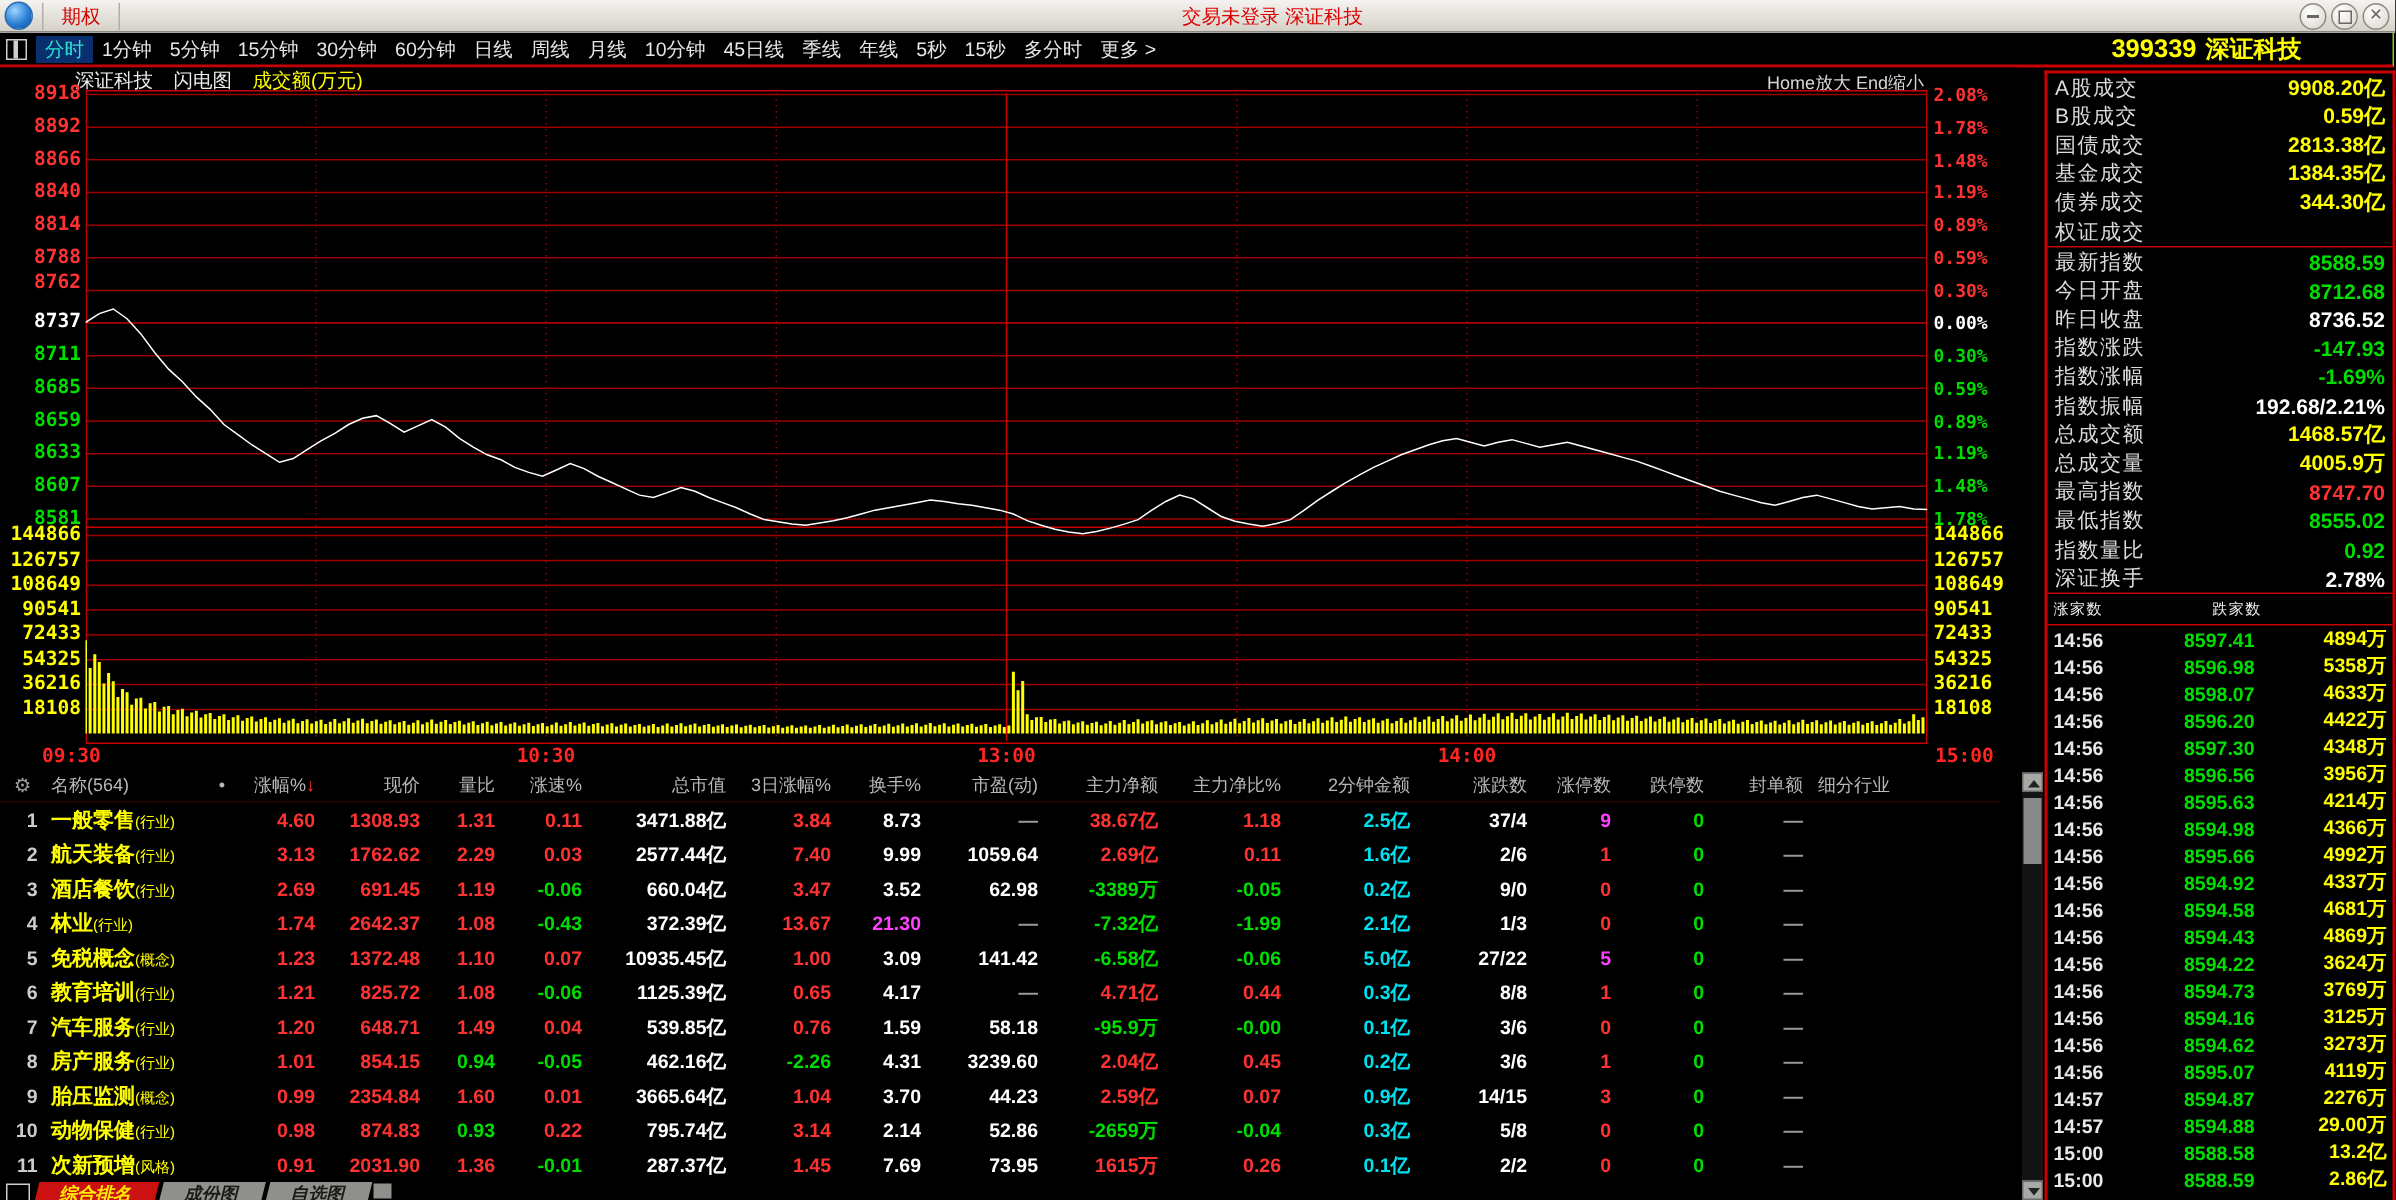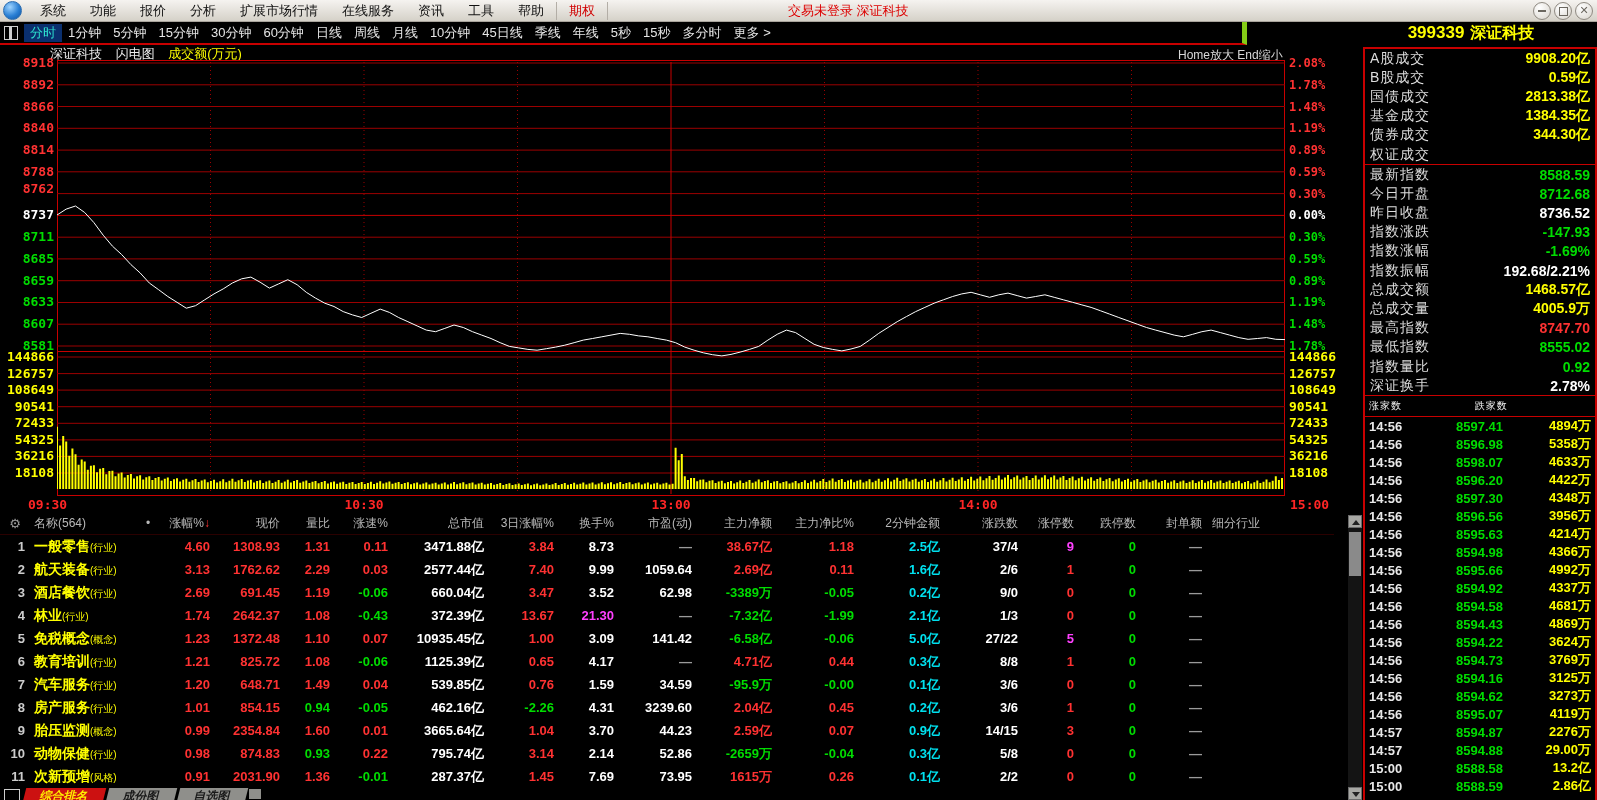--- a/index.html
+++ b/index.html
@@ -18,22 +18,22 @@
   .qbtn{height:17px;line-height:17px;padding:0 8px;border:1px solid #8f8a82;border-radius:3px;
     background:linear-gradient(#fefefe,#d9d5cd);color:#cc0000;font-size:12px;white-space:nowrap;}
   #winbtns{position:absolute;right:4px;top:2px;display:flex;gap:3px;}
   .wbtn{width:16px;height:16px;border-radius:50%;border:1px solid #8f8a82;
     background:radial-gradient(circle at 35% 30%,#fff,#d8d4cc);position:relative;}
   .wbtn .bar{position:absolute;left:4px;right:4px;top:7px;height:2px;background:#6b675f;}
   .wbtn .sq{position:absolute;left:4px;top:4px;width:7px;height:7px;border:1.5px solid #6b675f;}
   .wbtn .xx{position:absolute;left:0;top:0;width:16px;height:16px;line-height:15px;text-align:center;
     color:#6b675f;font-size:11px;font-weight:bold;}
   
-  #toolbar{position:absolute;left:0;top:22px;width:1247px;height:23px;background:#000;
-    border-bottom:2px solid #c80000;border-right:5px solid #84cc16;box-sizing:border-box;
+  #toolbar{position:absolute;left:0;top:22px;width:1596px;height:23px;background:#000;
+    border-bottom:2px solid #c80000;border-right:1px solid #84cc16;box-sizing:border-box;
     display:flex;align-items:center;}
   .view-icon{width:12px;height:12px;border:1px solid #cfcfcf;margin:0 6px 0 4px;flex:0 0 auto;position:relative;}
   .view-icon:after{content:"";position:absolute;left:4px;top:0;bottom:0;width:3px;background:#cfcfcf;}
   .period{padding:0 6px;color:#e6e6e6;font-size:13px;white-space:nowrap;}
   .period.active{background:#0a2f6e;color:#2de0cf;}
   #actions{margin-left:auto;display:flex;margin-right:8px;}
   .abtn{border:1px solid #a00000;color:#f0f0f0;font-size:13px;padding:0 7px;height:18px;line-height:18px;white-space:nowrap;}
   
   #stock-title{position:absolute;left:1345px;top:23px;width:252px;height:24px;line-height:20px;
     text-align:center;color:#ffff00;font-weight:bold;font-size:16px;white-space:nowrap;}
@@ -97,21 +97,20 @@
   .btab.active{background:#cc1111;color:#ffee00;}
   .grip{width:12px;height:10px;background:#8f8f8b;margin-top:1px;flex:0 0 auto;}
 </style>
 </head>
 <body>
 
 <div id="app">
 
   <div id="menubar">
     <span class="logo"></span>
-    <span id="menus"><span class="menu-item">系统</span><span class="menu-item">功能</span><span class="menu-item">报价</span><span class="menu-item">分析</span><span class="menu-item">扩展市场行情</span><span class="menu-item">在线服务</span><span class="menu-item">资讯</span><span class="menu-item">工具</span><span class="menu-item">帮助</span></span>
     <span class="menu-option">期权</span>
     <span id="login-status">交易未登录 深证科技</span>
     <span id="winbtns">
       <span class="wbtn">
           <span class="bar"></span>
         </span>
       <span class="wbtn">
           <span class="sq"></span>
         </span>
       <span class="wbtn">
@@ -393,21 +392,21 @@
         <span class="rownum">7</span>
         <span class="namec">汽车服务<span class="tag">(行业)</span></span>
         <span class="cell"></span>
         <span class="cell c-r">1.20</span>
         <span class="cell c-r">648.71</span>
         <span class="cell c-r">1.49</span>
         <span class="cell c-r">0.04</span>
         <span class="cell c-w">539.85亿</span>
         <span class="cell c-r">0.76</span>
         <span class="cell c-w">1.59</span>
-        <span class="cell c-w">34.59</span>
+        <span class="cell c-w">58.18</span>
         <span class="cell c-g">-95.9万</span>
         <span class="cell c-g">-0.00</span>
         <span class="cell c-cy">0.1亿</span>
         <span class="cell c-w">3/6</span>
         <span class="cell c-r">0</span>
         <span class="cell c-g">0</span>
         <span class="cell c-gy">—</span>
         <span class="cell c-w" style="text-align: left;"></span>
       </div>
       <div class="trow">

